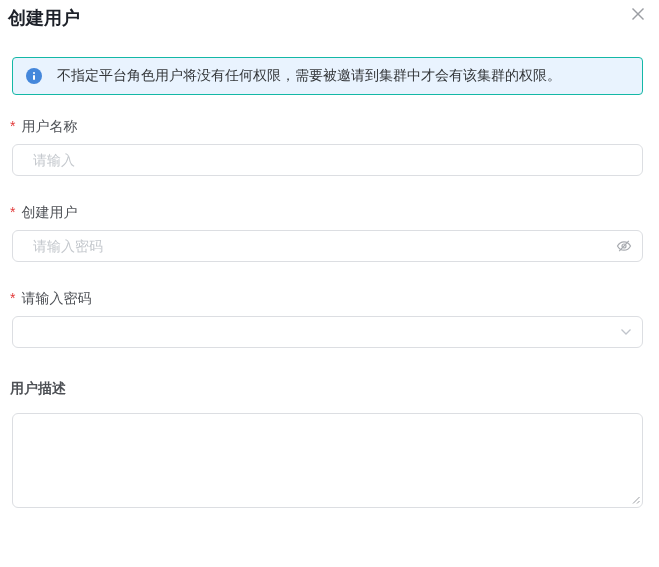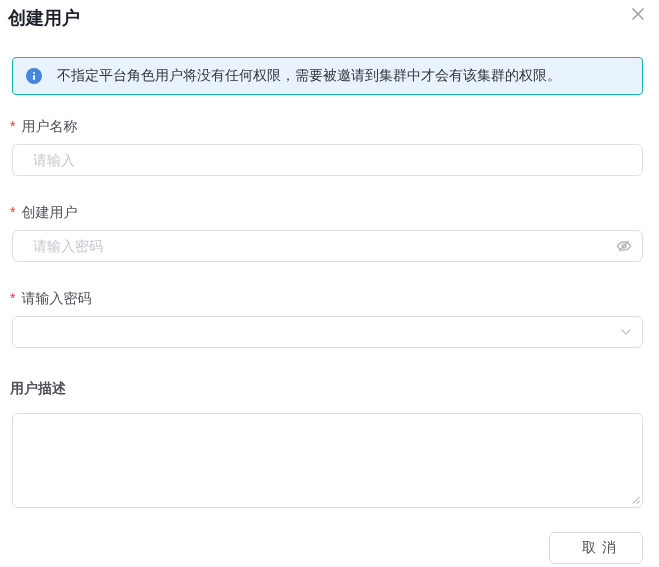--- a/index.html
+++ b/index.html
@@ -169,16 +169,15 @@
     <textarea class="desc-textarea" placeholder="" style=""></textarea>
     <span class="resize-handle">
       <svg width="9" height="9" viewBox="0 0 9 9">
         <line x1="2" y1="8.5" x2="8.5" y2="2" stroke="#9b9ea3" stroke-width="1"></line>
         <line x1="6" y1="8.5" x2="8.5" y2="6" stroke="#9b9ea3" stroke-width="1"></line>
       </svg>
     </span>
   </div>
 
   <div class="footer">
-    <button class="btn btn-cancel">取消</button>
   </div>
 
 </div>
 
 </body></html>

